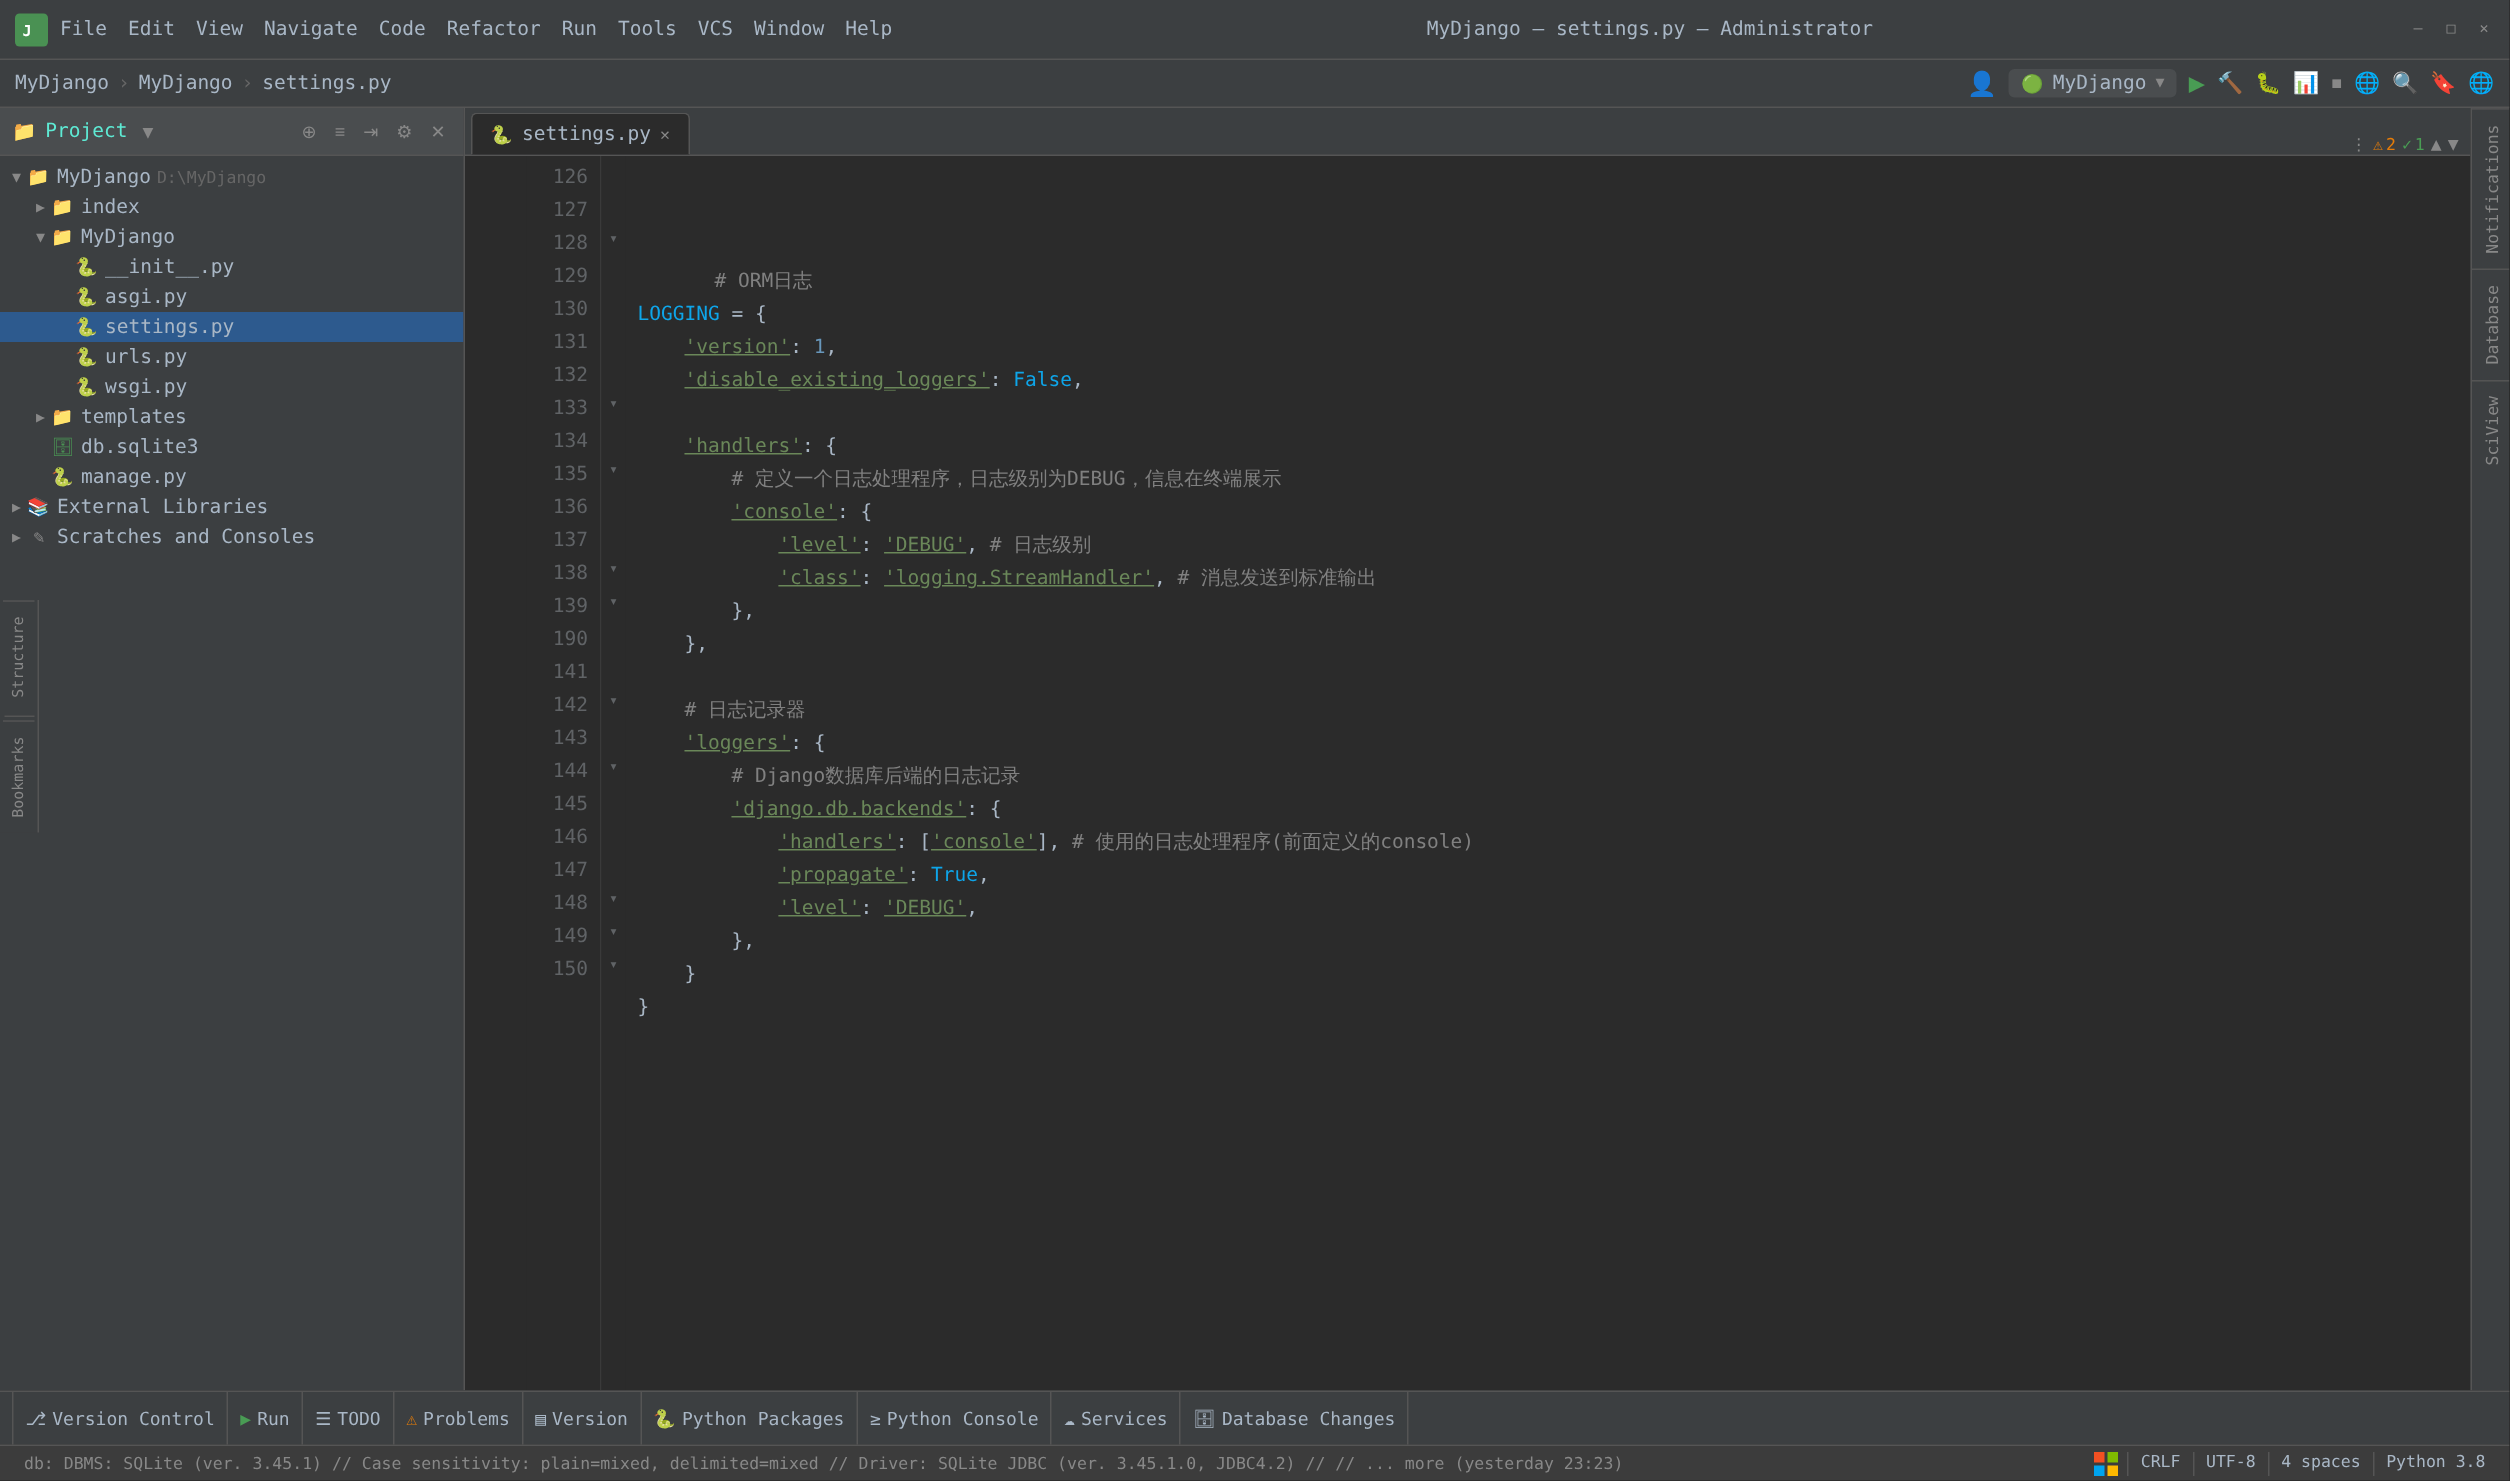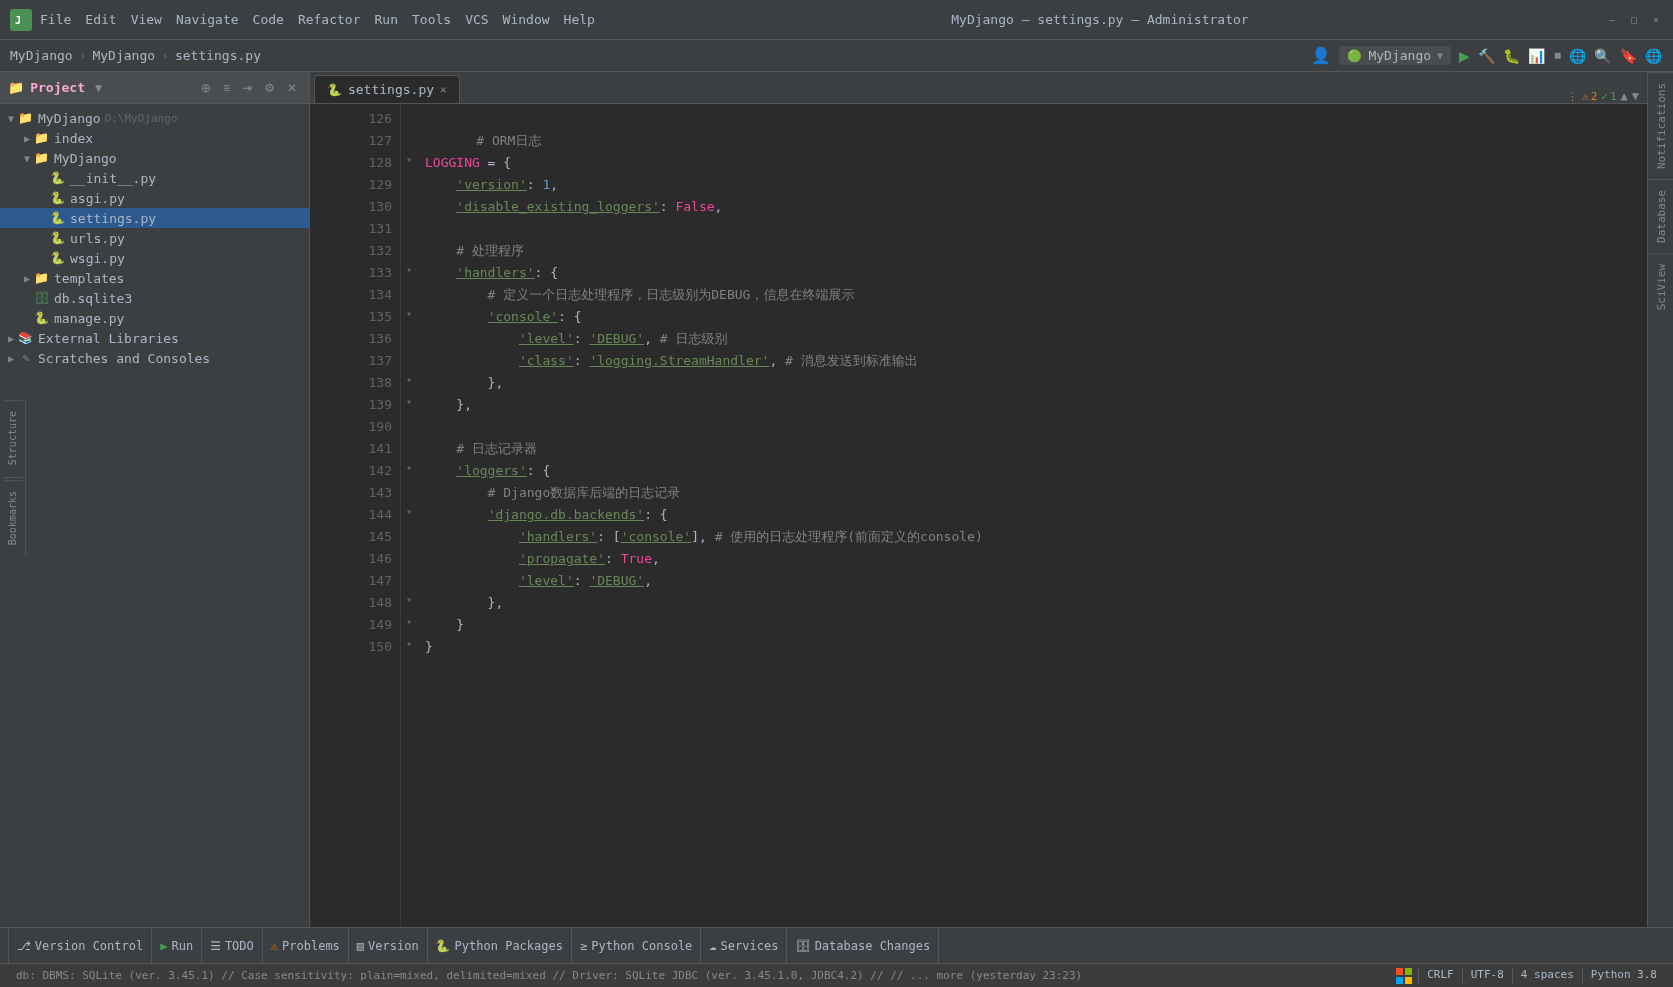--- a/index.html
+++ b/index.html
@@ -18,21 +18,21 @@
     .breadcrumb-bar { height: 32px; background: #3c3f41; display: flex; align-items: center; padding: 0 10px; gap: 6px; border-bottom: 1px solid #555; flex-shrink: 0; }
     .breadcrumb-sep { color: #666; }
     .breadcrumb-actions { margin-left: auto; display: flex; gap: 8px; align-items: center; }
 
     
     .main { display: flex; flex: 1; overflow: hidden; }
 
     
     .project-panel { width: 310px; background: #3c3f41; border-right: 1px solid #555; display: flex; flex-direction: column; flex-shrink: 0; }
     .project-header { height: 32px; background: #4a4d4f; display: flex; align-items: center; padding: 0 8px; gap: 6px; border-bottom: 1px solid #555; }
-    .project-header-title { font-size: 13px; color: #f9a8d4; font-weight: bold; }
+    .project-header-title { font-size: 13px; color: #5eead4; font-weight: normal; }
     .project-header-actions { margin-left: auto; display: flex; gap: 4px; }
     .proj-action-btn { background: none; border: none; color: #888; cursor: pointer; font-size: 12px; padding: 2px 4px; border-radius: 2px; }
 
     .tree { flex: 1; overflow-y: auto; overflow-x: hidden; padding: 4px 0; }
     .tree-item { display: flex; align-items: center; padding: 2px 4px; cursor: pointer; white-space: nowrap; }
     .tree-item.selected { background: #2d5a8e; }
     .tree-indent-0 { padding-left: 4px; }
     .tree-indent-1 { padding-left: 20px; }
     .tree-indent-2 { padding-left: 36px; }
     .tree-arrow { width: 14px; height: 14px; display: inline-flex; align-items: center; justify-content: center; font-size: 10px; color: #888; flex-shrink: 0; }
@@ -46,25 +46,25 @@
     .editor-tabs { height: 32px; background: #3c3f41; display: flex; align-items: flex-end; border-bottom: 1px solid #555; flex-shrink: 0; padding-left: 4px; }
     .editor-tab { height: 28px; padding: 0 12px; display: flex; align-items: center; gap: 6px; font-size: 13px; cursor: pointer; border-radius: 4px 4px 0 0; }
     .editor-tab.active { background: #2b2b2b; color: #a9b7c6; border-top: 1px solid #555; border-left: 1px solid #555; border-right: 1px solid #555; }
     .editor-tab:not(.active) { background: #3c3f41; color: #888; }
     .tab-close { color: #888; font-size: 11px; cursor: pointer; }
 
     
     .editor-content { flex: 1; display: flex; overflow: hidden; padding-left: 41px; }
     .line-numbers { width: 50px; background: #2b2b2b; padding: 4px 0; text-align: right; color: #606366; font-size: 13px; line-height: 22px; flex-shrink: 0; user-select: none; border-right: 1px solid #3a3a3a; }
     .line-number { padding-right: 8px; height: 22px; display: flex; align-items: center; justify-content: flex-end; }
-    .code-area { flex: 1; overflow-y: auto; overflow-x: auto; padding: 4px 0 4px 8px; }
+    .code-area { flex: 1; overflow-y: auto; overflow-x: auto; padding: 4px 0 4px 8px; margin-top: 47px; }
     .code-line { height: 22px; display: flex; align-items: center; white-space: pre; font-size: 13px; line-height: 22px; }
 
     
-    .kw { color: #ec4899; } 
+    .kw { color: #0ea5e9; } 
     .str { color: #6a8759; text-decoration: underline; } 
     .cmt { color: #808080; } 
     .num { color: #6897bb; } 
     .punc { color: #a9b7c6; }
 
     
     .bottom-bar { height: 36px; background: #3c3f41; border-top: 1px solid #555; display: flex; align-items: center; padding: 0 8px; gap: 0; flex-shrink: 0; }
     .bottom-tool { display: flex; align-items: center; gap: 4px; padding: 0 8px; height: 36px; cursor: pointer; font-size: 12px; color: #a9b7c6; border-right: 1px solid #555; }
     .bottom-tool:first-child { border-left: 1px solid #555; }
     .bottom-tool .icon { font-size: 12px; }
@@ -343,23 +343,20 @@
         </div>
         <div class="code-line">
           <span class="punc">&nbsp;&nbsp;&nbsp;&nbsp;</span>
           <span class="str">'disable_existing_loggers'</span>
           <span class="punc">:&nbsp;</span>
           <span class="kw">False</span>
           <span class="punc">,</span>
         </div>
         <div class="code-line"></div>
         <div class="code-line">
-          <span class="cmt">&nbsp;&nbsp;&nbsp;&nbsp;# 处理程序</span>
-        </div>
-        <div class="code-line">
           <span class="punc">&nbsp;&nbsp;&nbsp;&nbsp;</span>
           <span class="str">'handlers'</span>
           <span class="punc">:&nbsp;{</span>
         </div>
         <div class="code-line">
           <span class="cmt">&nbsp;&nbsp;&nbsp;&nbsp;&nbsp;&nbsp;&nbsp;&nbsp;# 定义一个日志处理程序，日志级别为DEBUG，信息在终端展示</span>
         </div>
         <div class="code-line">
           <span class="punc">&nbsp;&nbsp;&nbsp;&nbsp;&nbsp;&nbsp;&nbsp;&nbsp;</span>
           <span class="str">'console'</span>

